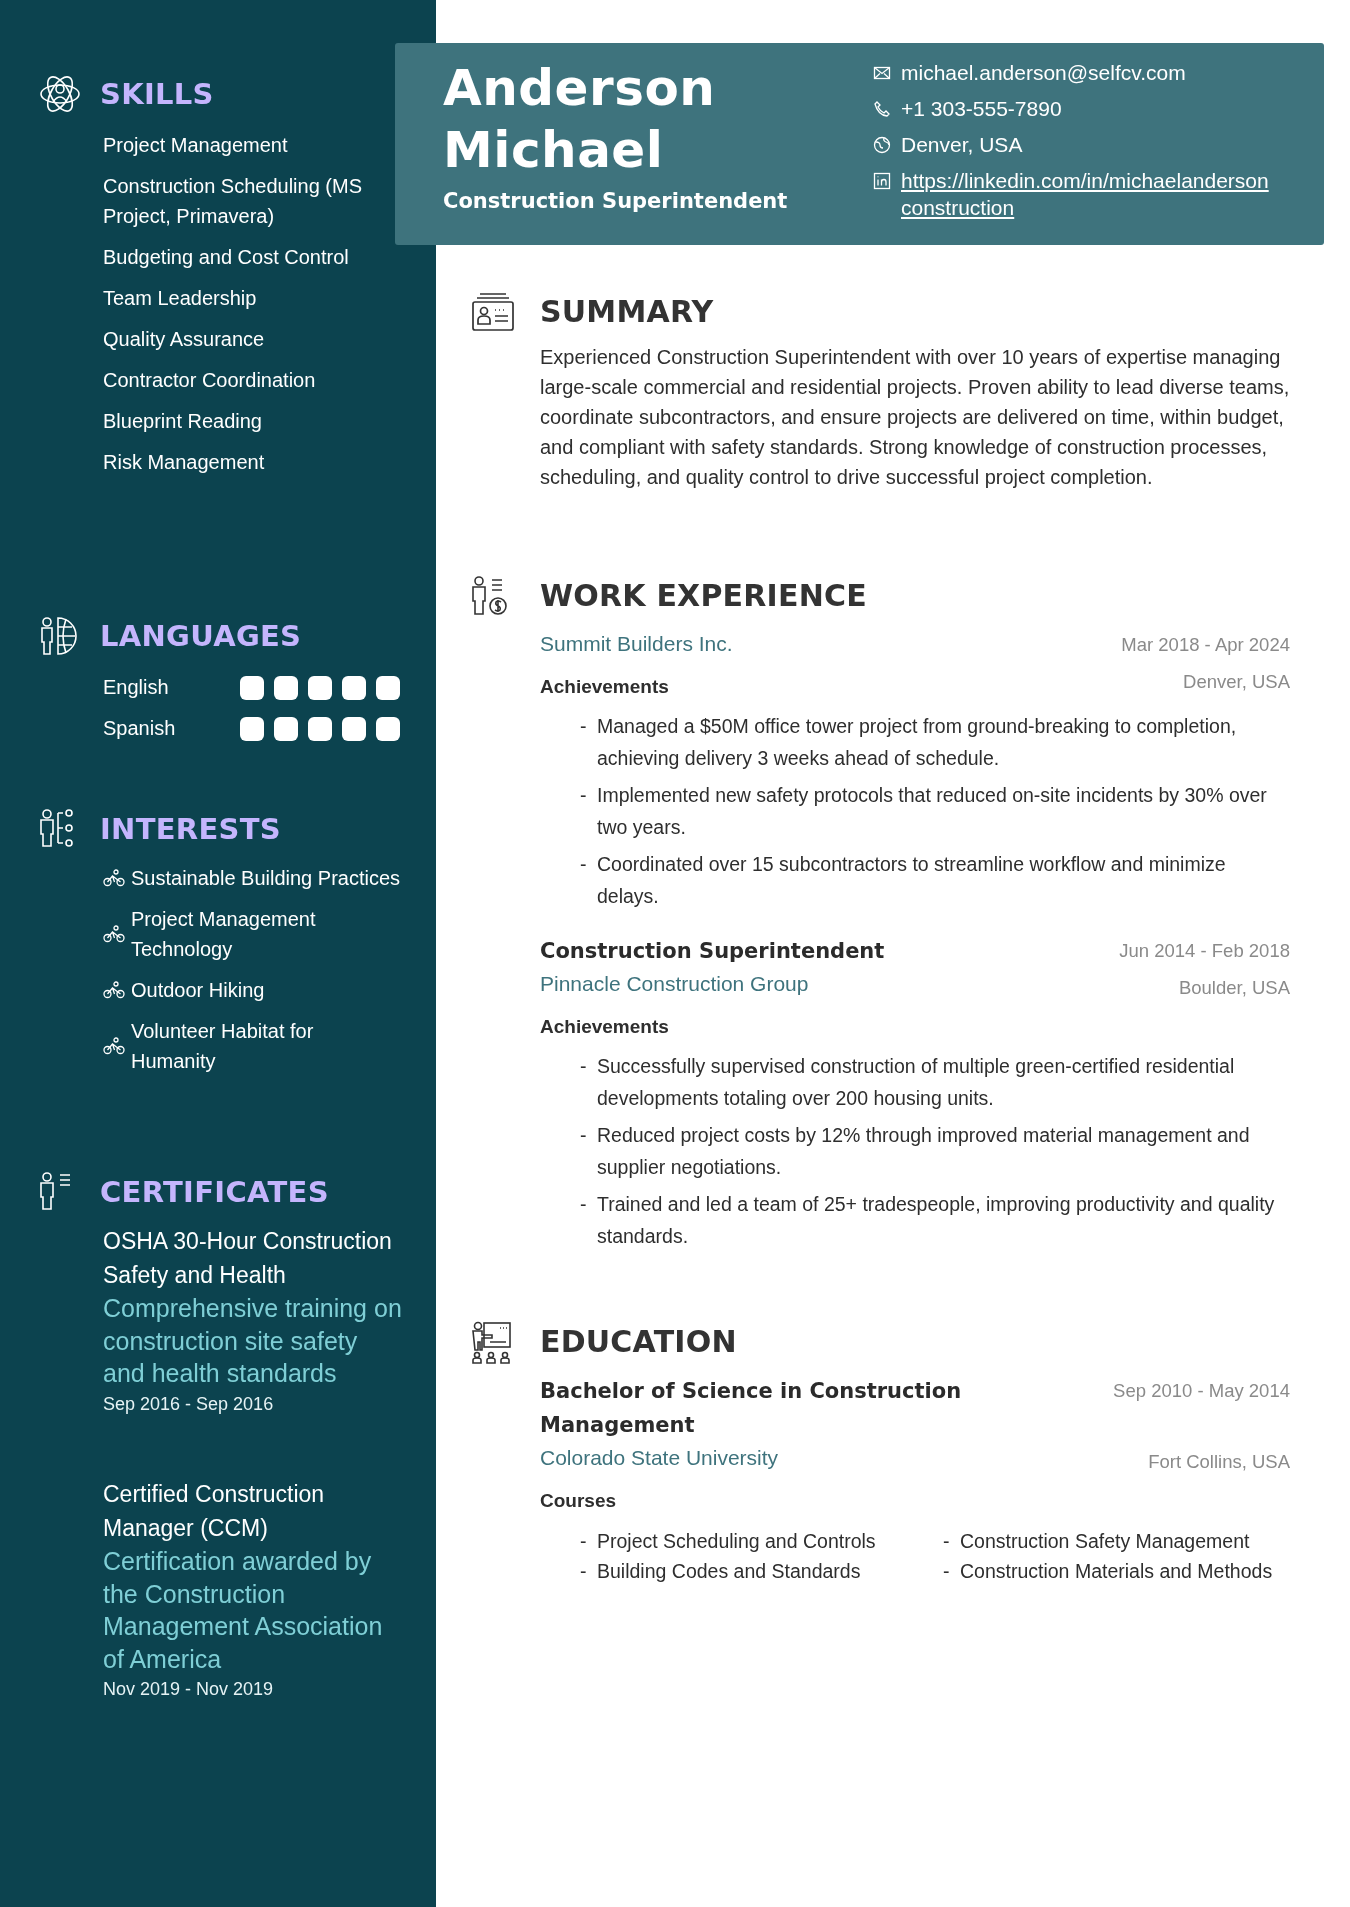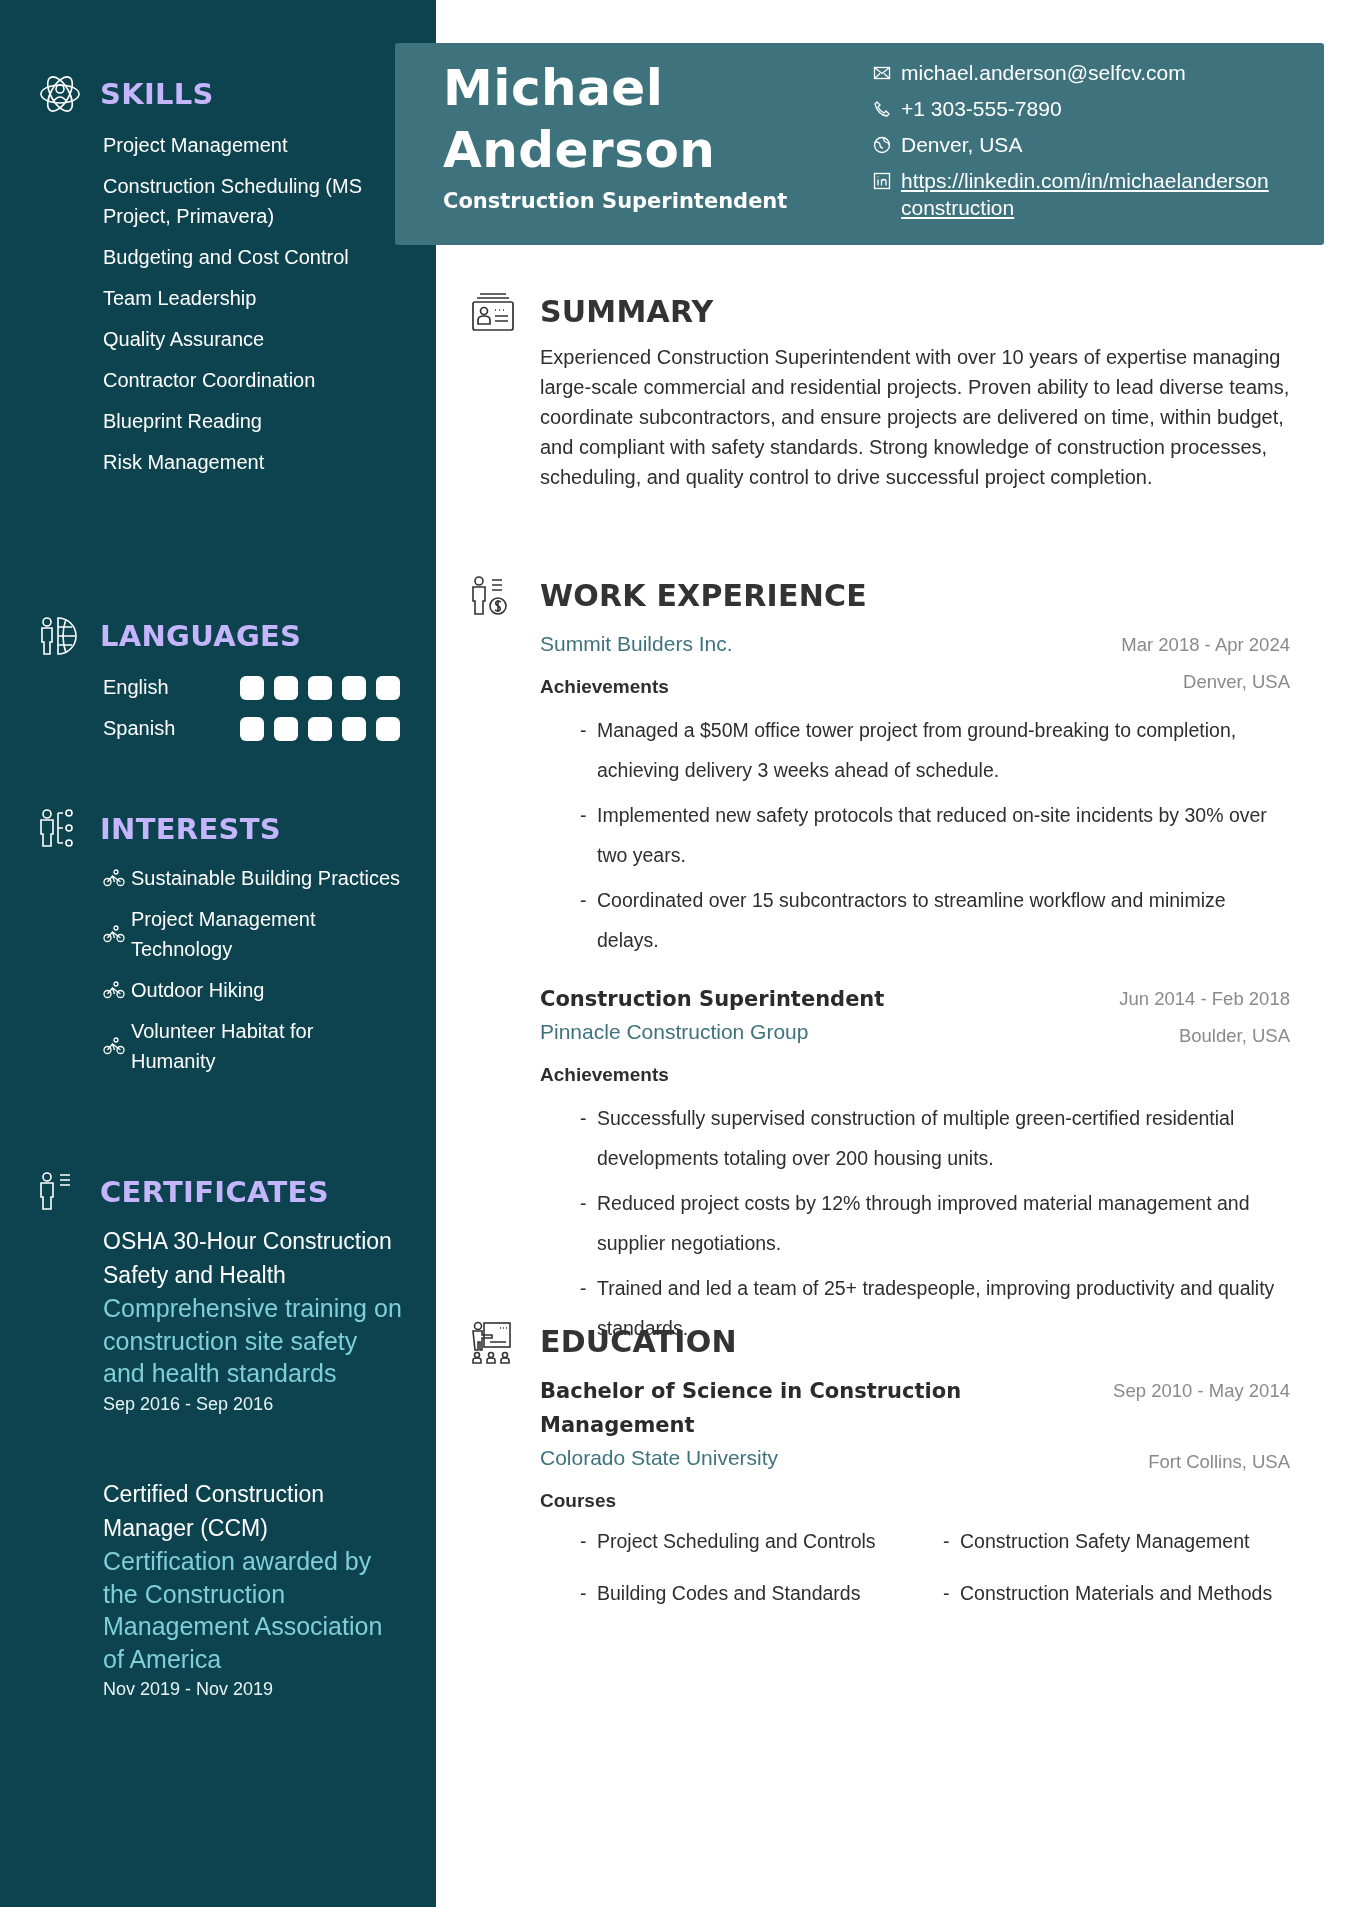--- a/index.html
+++ b/index.html
@@ -47,24 +47,24 @@
   .sec-title { position: absolute; left: 70px; top: 4px; font-family: "DejaVu Sans", sans-serif; font-weight: bold; font-size: 30px; color: #333333; white-space: nowrap; letter-spacing: 0.2px; }
   .body-text { margin-left: 70px; font-size: 20px; line-height: 30px; color: #2e2e2e; width: 760px; }
 
   .entry { position: relative; margin-left: 70px; width: 750px; }
   .entry-title { font-family: "DejaVu Sans", sans-serif; font-weight: bold; font-size: 21px; line-height: 34px; color: #2b2b2b; width: 470px; }
   .entry-org { font-size: 21px; line-height: 32px; color: #3e737d; }
   .entry-date { position: absolute; right: 0; top: 0; font-size: 18.5px; line-height: 34px; color: #8a8a8a; white-space: nowrap; }
   .entry-loc { position: absolute; right: 0; font-size: 18.5px; line-height: 32px; color: #8a8a8a; white-space: nowrap; }
   .entry-sub { font-size: 19px; line-height: 30px; color: #2e2e2e; font-weight: bold; margin-top: 12px; }
   .bullets { margin-left: 40px; margin-top: 8px; }
-  .bullet { position: relative; padding-left: 17px; font-size: 19.5px; line-height: 40px; color: #2e2e2e; margin-bottom: 5px; width: 710px; }
+  .bullet { position: relative; padding-left: 17px; font-size: 19.5px; line-height: 32px; color: #2e2e2e; margin-bottom: 5px; width: 710px; }
   .bullet::before { content: "-"; position: absolute; left: 0; top: 0; }
 
-  .courses { margin-left: 40px; margin-top: 10px; display: grid; grid-template-columns: 363px 340px; row-gap: 22px; }
+  .courses { margin-left: 40px; margin-top: 10px; display: grid; grid-template-columns: 363px 340px; }
   .course { position: relative; padding-left: 17px; font-size: 19.5px; line-height: 30px; color: #2e2e2e; }
   .course::before { content: "-"; position: absolute; left: 0; top: 0; }
 </style>
 </head>
 <body>
 
 <aside class="sidebar">
 
   <section class="sb-section" style="top:70px;">
     <div class="sb-head" style="top:0;">
@@ -198,22 +198,22 @@
     <div class="cert" style="top:309px;">
       <div class="cert-name">Certified Construction Manager (CCM)</div>
       <div class="cert-desc">Certification awarded by the Construction Management Association of America</div>
       <div class="cert-date">Nov 2019 - Nov 2019</div>
     </div>
   </section>
 </aside>
 
 <header class="header">
   <div class="name">
+    <div>Anderson</div>
     <div>Michael</div>
-    <div>Anderson</div>
   </div>
   <div class="jobtitle">Construction Superintendent</div>
 
   <div class="contacts">
     <div class="contact">
       <svg class="ci" viewBox="0 0 18 18" fill="none" stroke="#fff" stroke-width="1.3">
           <rect x="1.5" y="3.5" width="15" height="11"></rect>
           <path d="M1.5 3.5 l7.5 6 l7.5 -6 M1.5 14.5 l5.5 -5 M16.5 14.5 l-5.5 -5"></path>
         </svg>
       <span>michael.anderson@selfcv.com</span>

